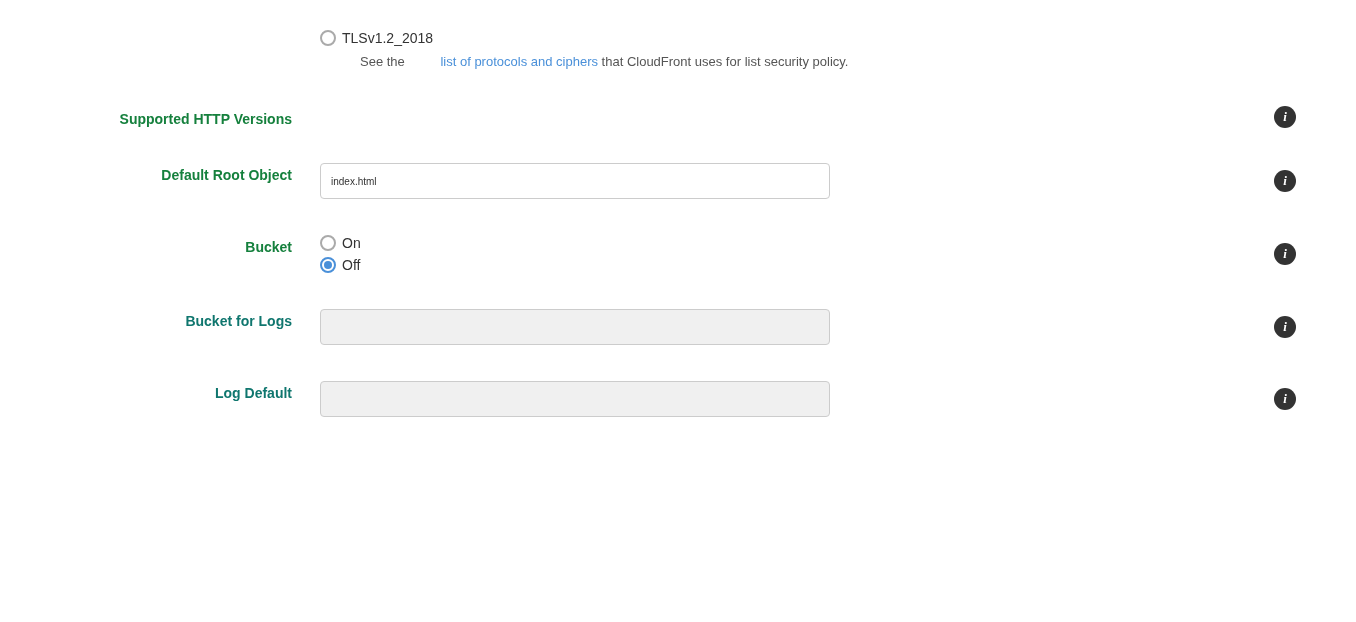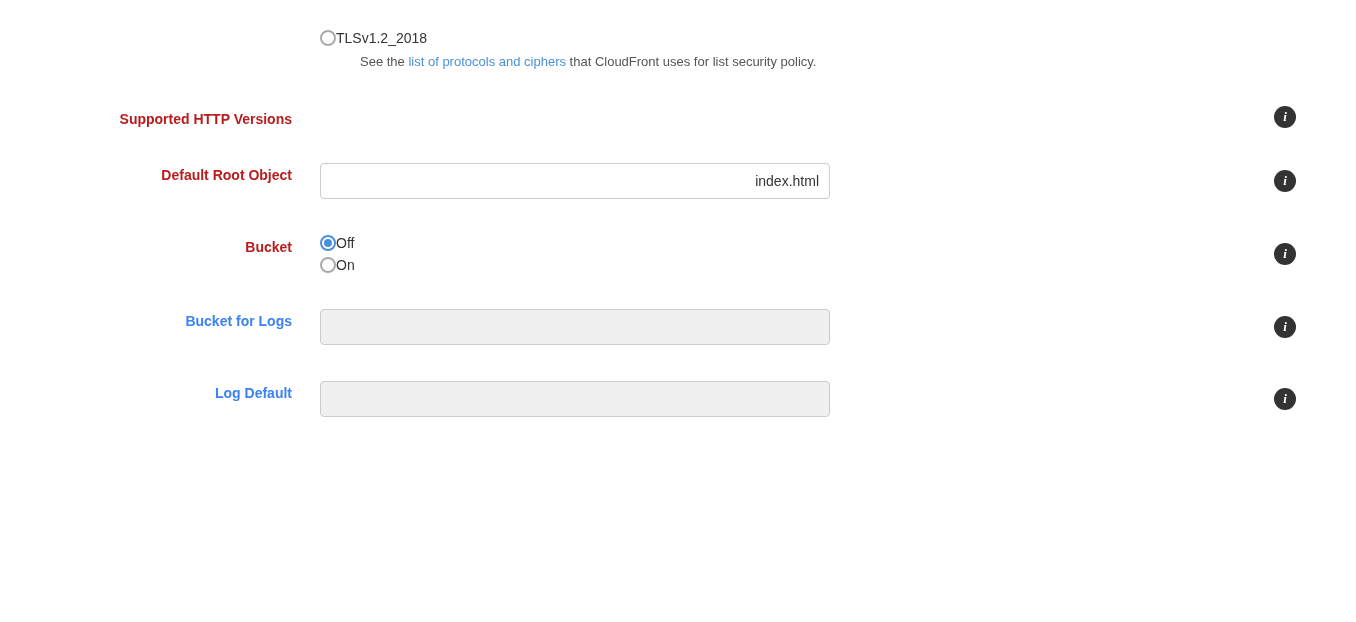--- a/index.html
+++ b/index.html
@@ -26,25 +26,25 @@
       padding: 18px 40px 18px 40px;
       position: relative;
     }
     .form-label {
       width: 280px;
       min-width: 280px;
       text-align: right;
       padding-right: 28px;
       font-weight: 700;
       font-size: 14px;
-      color: #b91c1c;
+      color: #15803d;
       padding-top: 4px;
     }
     .form-label.gray {
-      color: #3b82f6;
+      color: #0f766e;
     }
     .form-content {
       flex: 1;
       display: flex;
       flex-direction: column;
       gap: 6px;
     }
     .form-info {
       position: absolute;
       right: 60px;
@@ -62,21 +62,21 @@
       justify-content: center;
       font-size: 13px;
       font-weight: bold;
       font-style: italic;
       cursor: pointer;
       font-family: Georgia, serif;
     }
     .radio-option {
       display: flex;
       align-items: center;
-      gap: 0;
+      gap: 6px;
       font-size: 14px;
       color: #333;
       cursor: pointer;
     }
     .radio-circle {
       width: 16px;
       height: 16px;
       border-radius: 50%;
       border: 2px solid #aaa;
       display: flex;
@@ -94,42 +94,42 @@
       height: 8px;
       border-radius: 50%;
       background: #4a90d9;
     }
     .text-input {
       width: 510px;
       height: 36px;
       border: 1px solid #ccc;
       border-radius: 4px;
       padding: 0 10px;
-      font-size: 14px;
+      font-size: 10px;
       color: #333;
       background: #fff;
       outline: none;
-      text-align: right;
     }
     .text-input:disabled {
       background: #f0f0f0;
       color: #aaa;
     }
     .tls-row {
       padding: 10px 40px 10px 40px;
     }
     .tls-note {
       padding: 4px 40px 20px 40px;
       padding-left: 360px;
       font-size: 13px;
       color: #555;
     }
     .tls-note a {
       color: #4a90d9;
       text-decoration: none;
+      margin-left: 32px;
     }
   </style>
 </head>
 <body>
 
 <div class="page">
   <div class="form-section">
 
     <div class="form-row tls-row" style="padding-bottom:4px; padding-top:10px;">
       <div class="form-label"></div>
@@ -159,27 +159,27 @@
       </div>
       <div class="form-info">
         <div class="info-icon">i</div>
       </div>
     </div>
 
     <div class="form-row">
       <div class="form-label">Bucket</div>
       <div class="form-content">
         <div class="radio-option">
+          <div class="radio-circle"></div>
+          <span>On</span>
+        </div>
+        <div class="radio-option">
           <div class="radio-circle selected"></div>
           <span>Off</span>
         </div>
-        <div class="radio-option">
-          <div class="radio-circle"></div>
-          <span>On</span>
-        </div>
       </div>
       <div class="form-info">
         <div class="info-icon">i</div>
       </div>
     </div>
 
     <div class="form-row">
       <div class="form-label gray">Bucket for Logs</div>
       <div class="form-content">
         <input type="text" class="text-input" disabled="" style="">

